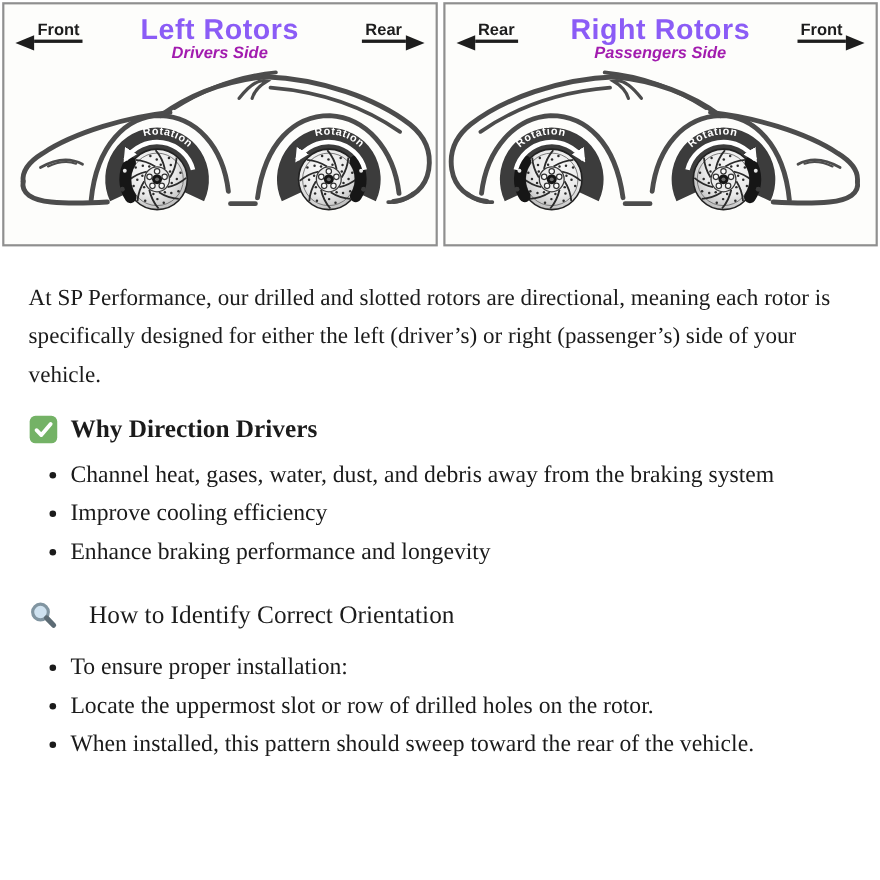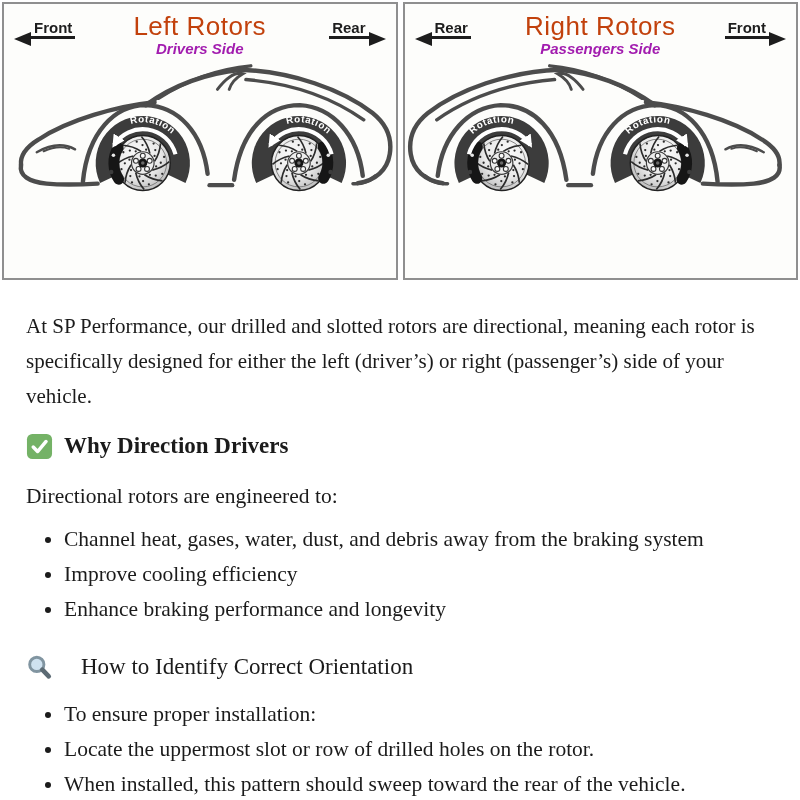--- a/index.html
+++ b/index.html
@@ -1,24 +1,24 @@
 <!DOCTYPE html>
 <html style="--check-green: #74b266; --text: #1b1b1b; --panel-border: #8f8f8f; --car-line: #4c4c4c; --arch-dark: #3c3c3c;"><head>
 <meta charset="utf-8">
 <style>
   * { margin:0; padding:0; box-sizing:border-box; }
   html,body { background:#ffffff; width:800px; }
   body { font-family:"Liberation Serif", serif; color:var(--text,#1b1b1b); }
 
   
   .diagram { display:flex; gap:5px; padding:2px 2px 0 2px; background:#fff; }
-  .panel { flex:1 1 0; border:2.5px solid var(--panel-border,#8f8f8f); background:#fdfdfb; height:278px; overflow:hidden; }
+  .panel { flex:1 1 0; border:2.5px solid var(--panel-border,#8f8f8f); background:#fdfdfb; height:222px; overflow:hidden; }
   .panel-head { display:grid; grid-template-columns:95px 1fr 95px; align-items:start; padding:9px 10px 0 10px; font-family:"Liberation Sans", sans-serif; }
   .titles { text-align:center; line-height:1.05; }
-  .panel-title { font-size:26px; font-weight:normal; color:#c2410c; letter-spacing:0.5px; }
+  .panel-title { font-size:26px; font-weight:bold; color:#8b5cf6; letter-spacing:0.5px; }
   .panel-sub { font-size:15px; font-weight:bold; font-style:italic; color:#a21caf; margin-top:1px; }
   .dir { display:flex; align-items:flex-end; font-weight:bold; font-size:15px; color:#1d1d1d; margin-top:6px; }
   .dir-right { justify-content:flex-end; }
   .dir-text { border-bottom:3px solid #1d1d1d; padding:0 3px 0px 3px; line-height:1.15; }
   .tri { width:0; height:0; border-top:7px solid transparent; border-bottom:7px solid transparent; display:inline-block; margin-bottom:-7px; }
   .tri-left  { border-right:17px solid #1d1d1d; }
   .tri-right { border-left:17px solid #1d1d1d; }
   .car-svg { display:block; width:100%; height:163px; }
 
   
@@ -339,21 +339,20 @@
   <h2 class="sec-head bold">
     <span class="emoji-box">
       <svg viewBox="0 0 28 28" width="27" height="27">
         <rect x="1" y="1" width="26" height="26" rx="5.5" style="fill:var(--check-green,#74b266)"></rect>
         <path d="M7.5 14.6 L12 19.2 L20.8 8.8" fill="none" stroke="#ffffff" stroke-width="3.6" stroke-linecap="round" stroke-linejoin="round"></path>
       </svg>
     </span>
     <span>Why Direction Drivers</span>
   </h2>
 
-  <p class="lead">Directional rotors are engineered to:</p>
 
   <ul class="blist">
     <li>Channel heat, gases, water, dust, and debris away from the braking system</li>
     <li>Improve cooling efficiency</li>
     <li>Enhance braking performance and longevity</li>
   </ul>
 
   <h2 class="sec-head normal mag-head">
     <span class="emoji-box">
       <svg viewBox="0 0 28 28" width="27" height="27">

